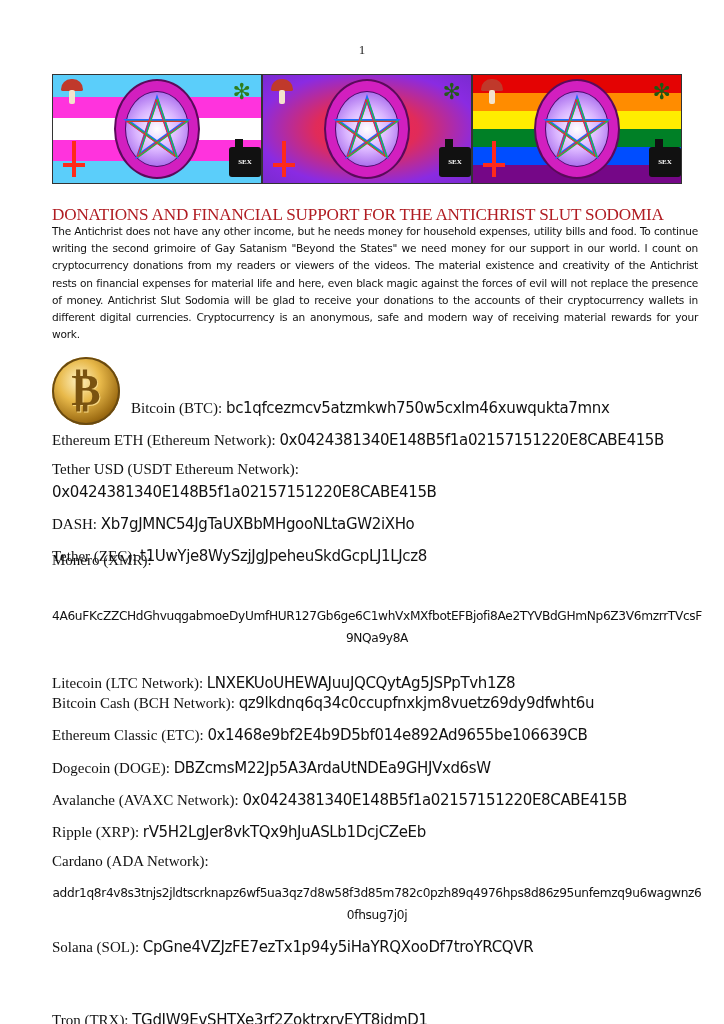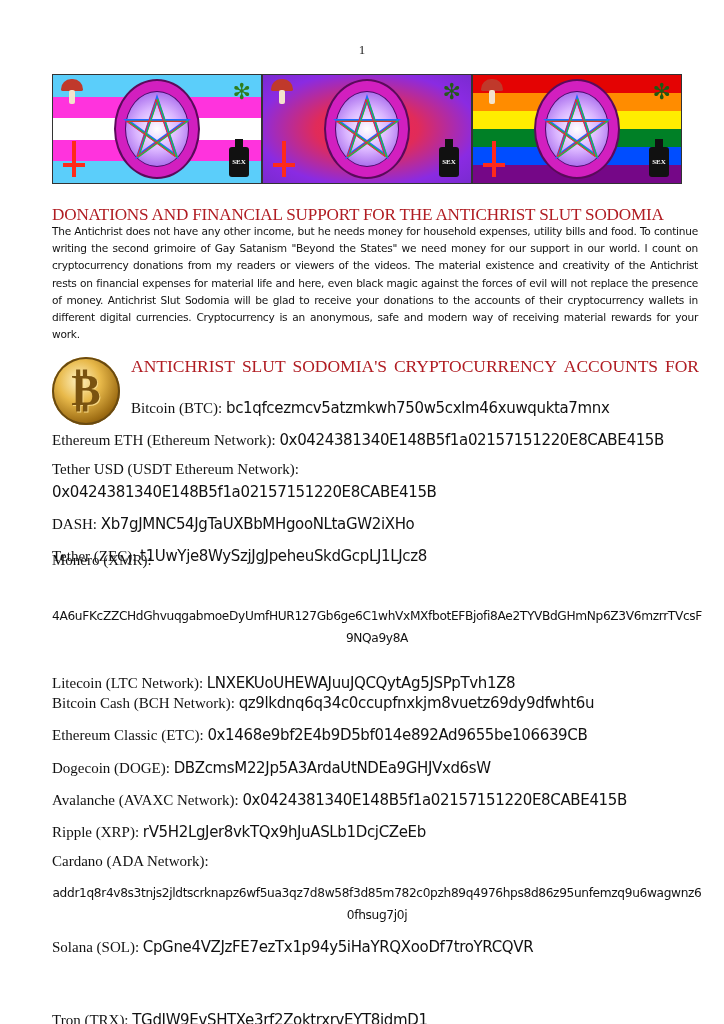--- a/index.html
+++ b/index.html
@@ -16,21 +16,21 @@
   .seal svg { position:absolute; left:0; top:0; width:100%; height:100%; }
   .mush { position:absolute; left:8px; top:4px; width:22px; height:26px; }
   .mush .cap { position:absolute; left:0; top:0; width:22px; height:12px; background:#c0392b; border-radius:11px 11px 2px 2px; }
   .mush .stem { position:absolute; left:8px; top:11px; width:6px; height:14px; background:#f3e3cc; border-radius:2px; }
   .leaf { position:absolute; right:10px; top:6px; color:#2e7d1e; font-size:22px; line-height:22px; }
   .cross { position:absolute; left:10px; bottom:6px; width:22px; height:36px; }
   .cross .v { position:absolute; left:9px; top:0; width:4px; height:36px; background:#ff2a1a; }
   .cross .h { position:absolute; left:0; top:22px; width:22px; height:4px; background:#ff2a1a; }
   .bottle { position:absolute; right:12px; bottom:6px; width:20px; height:38px; }
   .bottle .neck { position:absolute; left:6px; top:0; width:8px; height:8px; background:#111; }
-  .bottle .body { position:absolute; left:0; top:8px; width:20px; height:30px; background:#111; border-radius:3px; color:#fff; font-family:"Liberation Serif", serif; font-weight:bold; font-size:7px; text-align:center; line-height:30px; }
+  .bottle .body { position:absolute; left:0; top:8px; width:32px; height:30px; background:#111; border-radius:3px; color:#fff; font-family:"Liberation Serif", serif; font-weight:bold; font-size:7px; text-align:center; line-height:30px; }
 
   .h1 { position:absolute; left:52px; top:204px; width:640px; font-family:"Liberation Serif", serif; font-size:17.5px; color:#b01c22; letter-spacing:-0.2px; white-space:nowrap; transform:scaleX(0.98); transform-origin:left; }
   .intro { position:absolute; left:52px; top:223px; width:646px; font-family:"DejaVu Sans", sans-serif; font-size:10.6px; line-height:17.2px; text-align:justify; color:#111; letter-spacing:-0.25px; }
 
   .coin { position:absolute; left:52px; top:357px; width:68px; height:68px; border-radius:50%; background: radial-gradient(circle at 40% 35%, #fff3c4 0%, #e8b94a 35%, #9c6b12 70%, #3a2605 100%); box-shadow: 0 0 0 2px #6a4a10 inset; }
   .coin span { position:absolute; left:0; top:0; width:68px; height:68px; line-height:68px; text-align:center; font-family:"Liberation Serif", serif; font-weight:bold; font-size:44px; color:#7a5310; text-shadow: 1px 1px 0 #f7d885; }
 
   .h2 { position:absolute; left:131px; top:357px; width:568px; font-family:"Liberation Serif", serif; font-size:17.5px; line-height:19px; color:#b01c22; text-align:justify; text-align-last:left; }
   .h2 .l1 { display:flex; justify-content:space-between; white-space:nowrap; }
 
@@ -117,28 +117,20 @@
 </div>
 
 <div class="h1">DONATIONS AND FINANCIAL SUPPORT FOR THE ANTICHRIST SLUT SODOMIA</div>
 <div class="intro">The Antichrist does not have any other income, but he needs money for household expenses, utility bills and food. To continue writing the second grimoire of Gay Satanism "Beyond the States" we need money for our support in our world. I count on cryptocurrency donations from my readers or viewers of the videos. The material existence and creativity of the Antichrist rests on financial expenses for material life and here, even black magic against the forces of evil will not replace the presence of money. Antichrist Slut Sodomia will be glad to receive your donations to the accounts of their cryptocurrency wallets in different digital currencies. Cryptocurrency is an anonymous, safe and modern way of receiving material rewards for your work.</div>
 
 <div class="coin">
     <span>₿</span>
   </div>
 
 <div class="h2">
-  <div class="l1">
-    <span>ANTICHRIST</span>
-    <span>SLUT</span>
-    <span>SODOMIA'S</span>
-    <span>CRYPTOCURRENCY</span>
-    <span>ACCOUNTS</span>
-    <span>FOR</span>
-  </div>
 </div>
 
 <div class="entry" style="left:131px; top:399px;">
   <span class="lbl">Bitcoin (BTC): </span><span class="addr">bc1qfcezmcv5atzmkwh750w5cxlm46xuwqukta7mnx</span>
 </div>
 
 <div class="entry" style="top:431px;">
   <span class="lbl">Ethereum ETH (Ethereum Network): </span><span class="addr">0x0424381340E148B5f1a02157151220E8CABE415B</span>
 </div>
 

